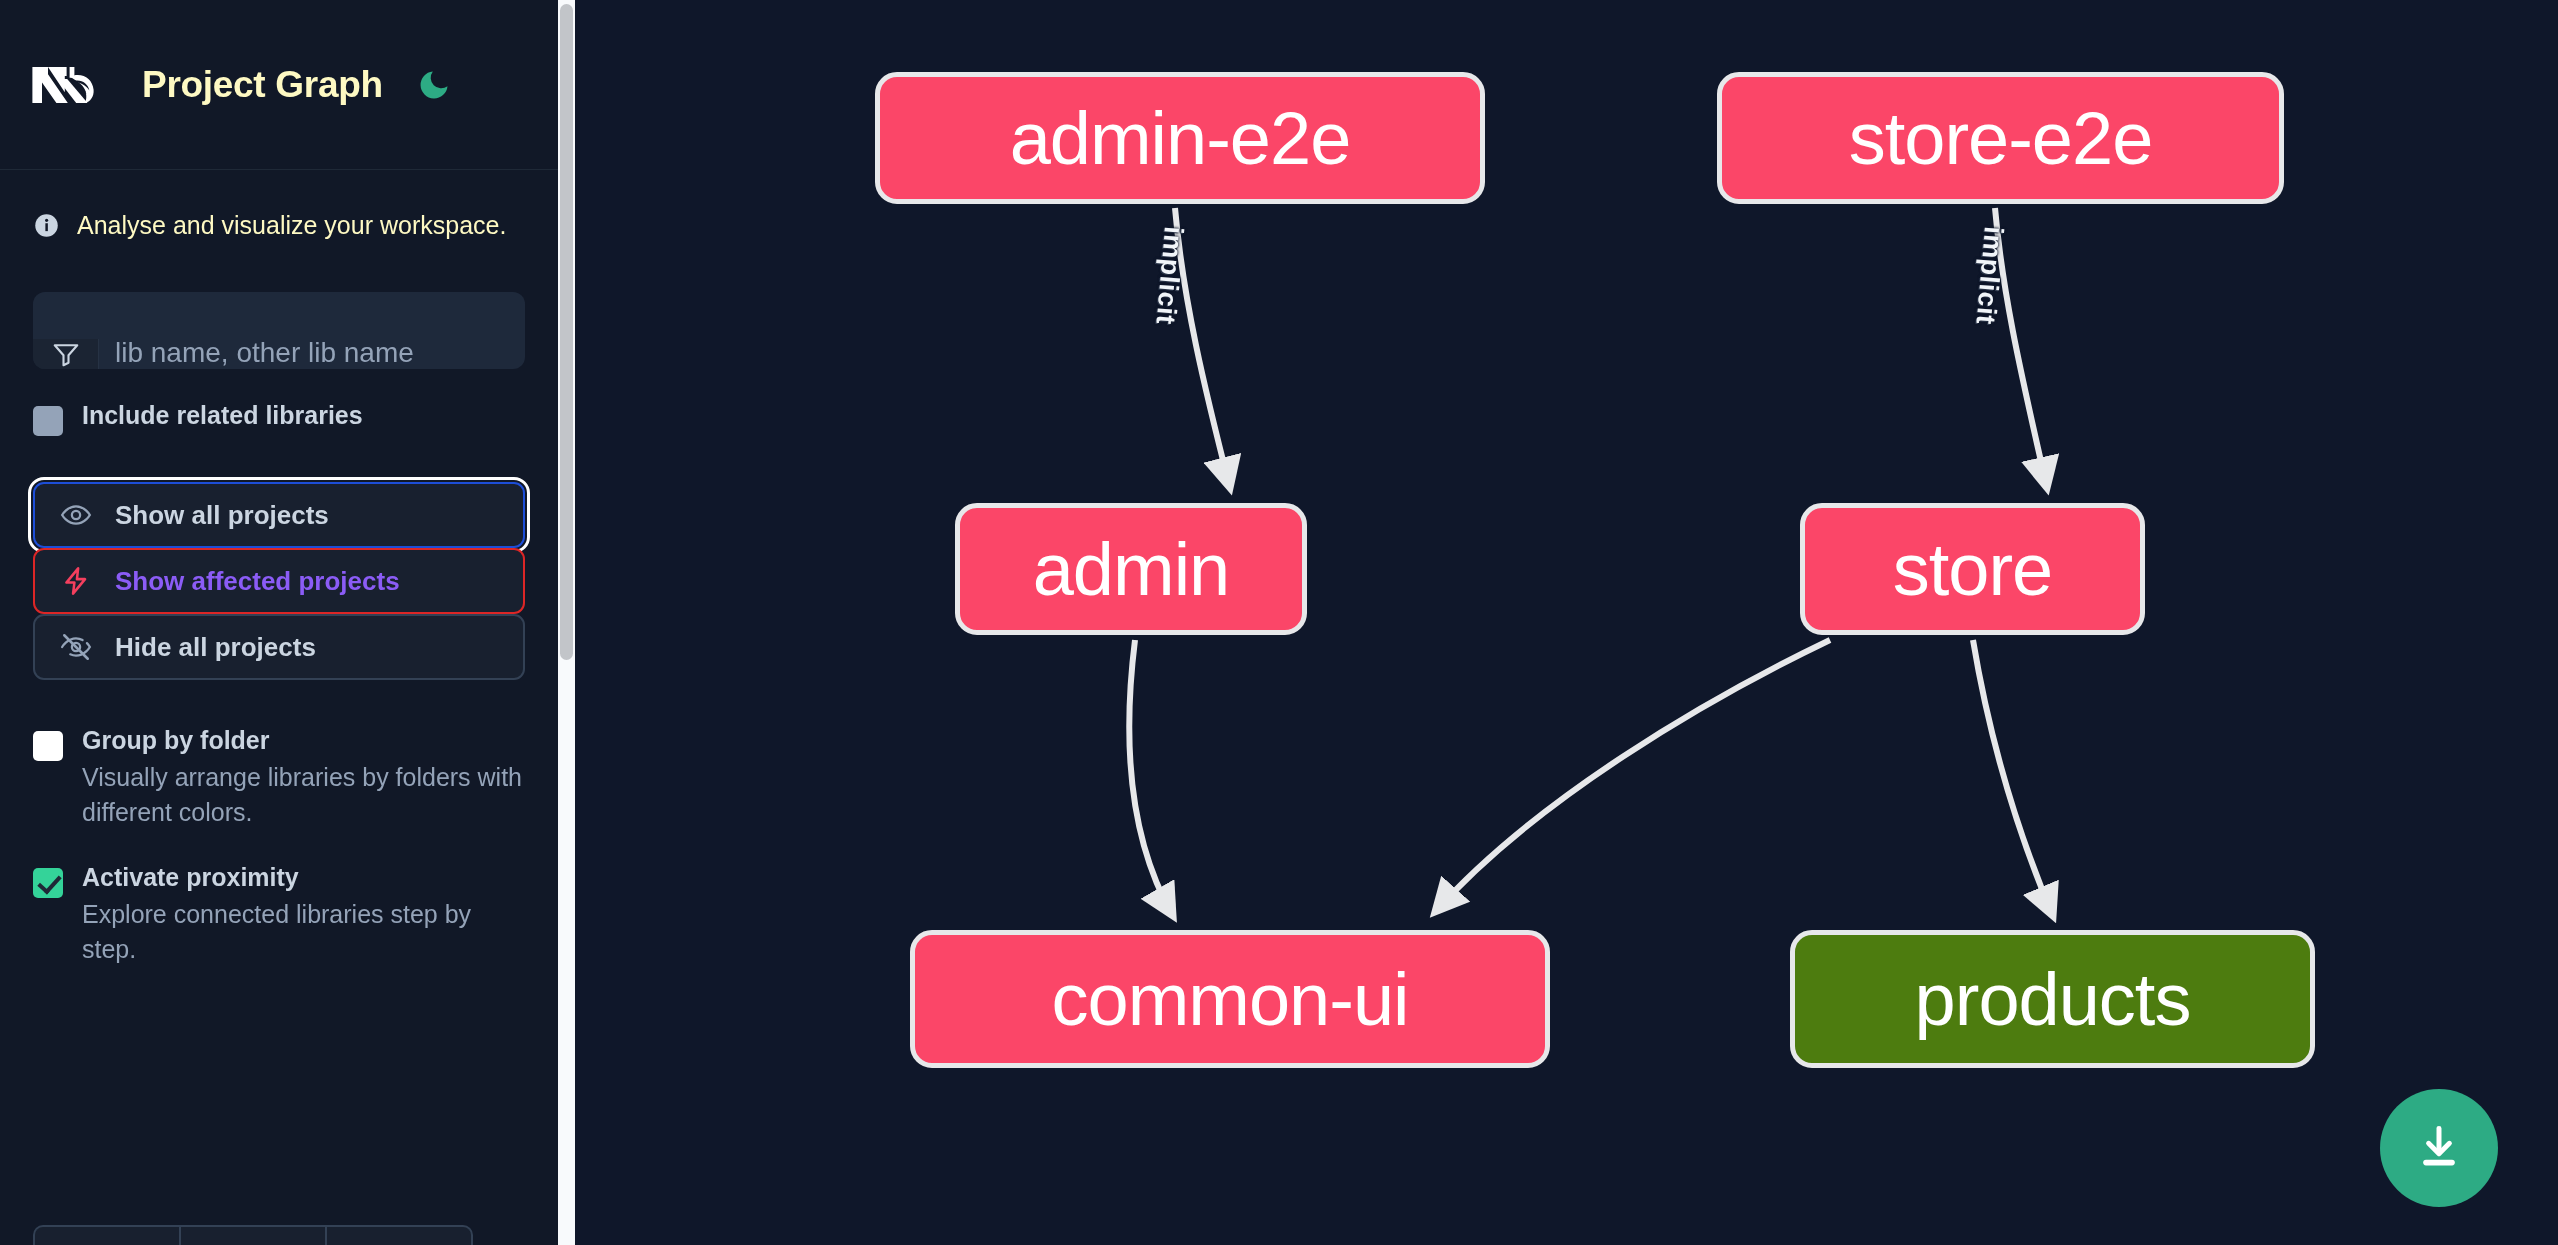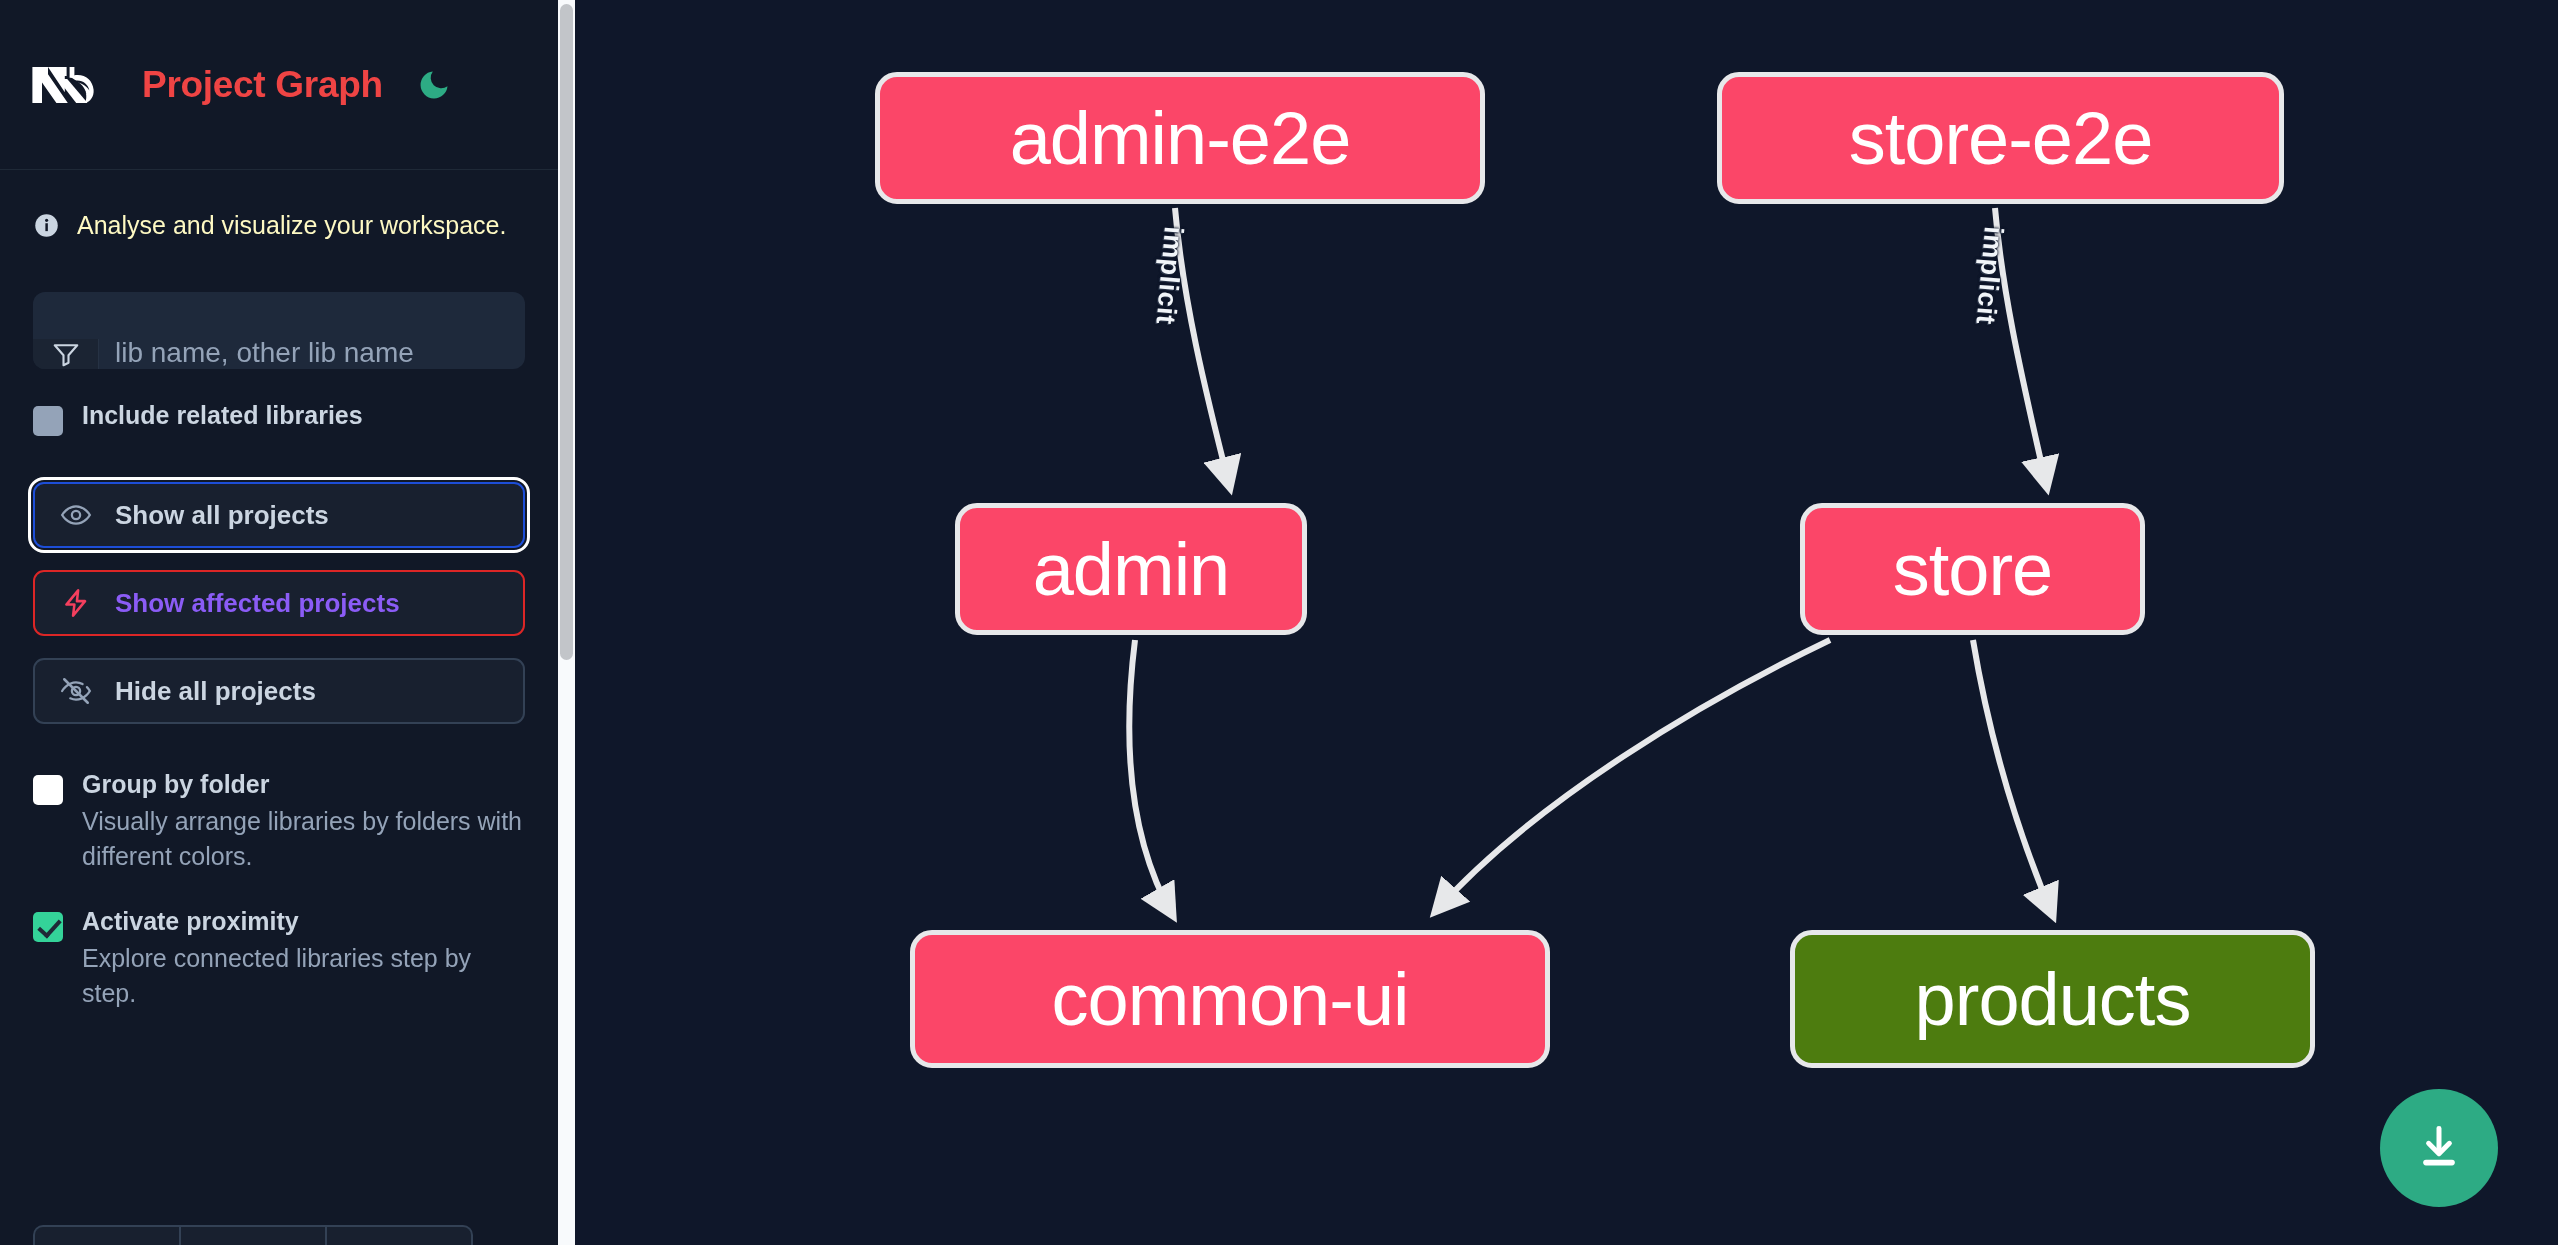--- a/index.html
+++ b/index.html
@@ -22,21 +22,21 @@
   .sidebar-inner { width: 558px; height: 100%; position: relative; }
 
   .sb-header {
     height: 170px;
     display: flex; align-items: center;
     padding-left: 30px;
     border-bottom: 1px solid #1f2937;
   }
   .nx-logo { width: 78px; height: 48px; flex: 0 0 78px; }
   .app-title {
-    color: #ef4444;
+    color: #fef9c3;
     font-size: 37px;
     font-weight: 700;
     letter-spacing: -0.3px;
     margin-left: 34px;
     white-space: nowrap;
   }
   .moon-btn {
     margin-left: 30px; width: 42px; height: 42px;
     display:flex; align-items:center; justify-content:center;
     cursor: pointer;
@@ -95,21 +95,21 @@
     left: 10px; top: 3px;
     width: 9px; height: 18px;
     border: solid #1f2937;
     border-width: 0 4px 4px 0;
     transform: rotate(42deg);
   }
   .cb-texts { flex: 1; }
   .cb-title { color: #cbd5e1; font-size: 25px; font-weight: 700; line-height: 1.3; }
   .cb-desc  { color: #94a3b8; font-size: 25px; line-height: 1.43; margin-top: 3px; }
 
-  .btn-stack { margin-top: 46px; display: flex; flex-direction: column; gap: 22px; }
+  .btn-stack { margin-top: 46px; display: flex; flex-direction: column; }
   .gbtn {
     height: 66px;
     display: flex; align-items: center;
     gap: 22px;
     padding-left: 24px;
     border-radius: 11px;
     background: #18202f;
     border: 2px solid #334155;
     font-size: 26px; font-weight: 700;
     color: #cbd5e1;

